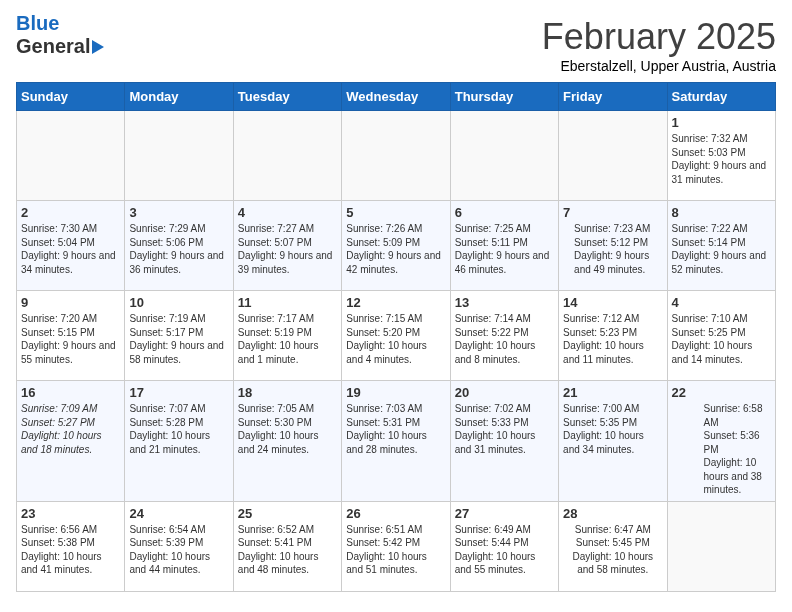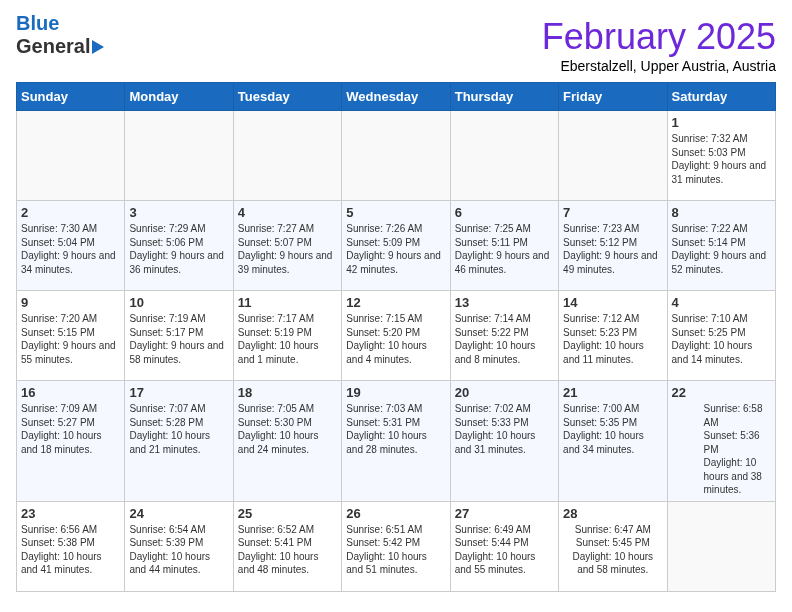--- a/index.html
+++ b/index.html
@@ -14,21 +14,21 @@
       display: flex;
       justify-content: space-between;
       align-items: flex-start;
       margin-bottom: 8px;
     }
     .logo-wrapper {
       position: relative;
       display: inline-block;
     }
     .title-block { text-align: right; }
-    .title-month { font-size: 36px; color: #6d28d9; font-weight: normal; }
+    .title-month { font-size: 36px; color: #404040; font-weight: normal; }
     .title-location { font-size: 14px; color: #000000; }
 
     .calendar {
       width: 100%;
       border-collapse: collapse;
       border: 1px solid #ccc;
     }
     .calendar th {
       background: #1a6bbf;
       color: #fff;
@@ -137,21 +137,21 @@
 Daylight: 9 hours and 42 minutes.</div>
         </td>
         <td>
           <span class="day-number">6</span>
           <div class="day-info" style="white-space: pre-line;">Sunrise: 7:25 AM
 Sunset: 5:11 PM
 Daylight: 9 hours and 46 minutes.</div>
         </td>
         <td>
           <span class="day-number">7</span>
-          <div class="day-info" style="white-space: pre-line;">Sunrise: 7:23 AM
+          <div class="day-info" style="white-space: pre-line; margin-left: 11px;">Sunrise: 7:23 AM
 Sunset: 5:12 PM
 Daylight: 9 hours and 49 minutes.</div>
         </td>
         <td>
           <span class="day-number">8</span>
           <div class="day-info" style="white-space: pre-line;">Sunrise: 7:22 AM
 Sunset: 5:14 PM
 Daylight: 9 hours and 52 minutes.</div>
         </td>
       </tr>
@@ -195,21 +195,21 @@
         <td>
           <span class="day-number">4</span>
           <div class="day-info" style="white-space: pre-line;">Sunrise: 7:10 AM
 Sunset: 5:25 PM
 Daylight: 10 hours and 14 minutes.</div>
         </td>
       </tr>
       <tr>
         <td>
           <span class="day-number">16</span>
-          <div class="day-info" style="white-space: pre-line;">Sunrise: 7:09 AM
+          <div class="day-info" style="white-space: pre-line; font-style: italic;">Sunrise: 7:09 AM
 Sunset: 5:27 PM
 Daylight: 10 hours and 18 minutes.</div>
         </td>
         <td>
           <span class="day-number">17</span>
           <div class="day-info" style="white-space: pre-line;">Sunrise: 7:07 AM
 Sunset: 5:28 PM
 Daylight: 10 hours and 21 minutes.</div>
         </td>
         <td>

